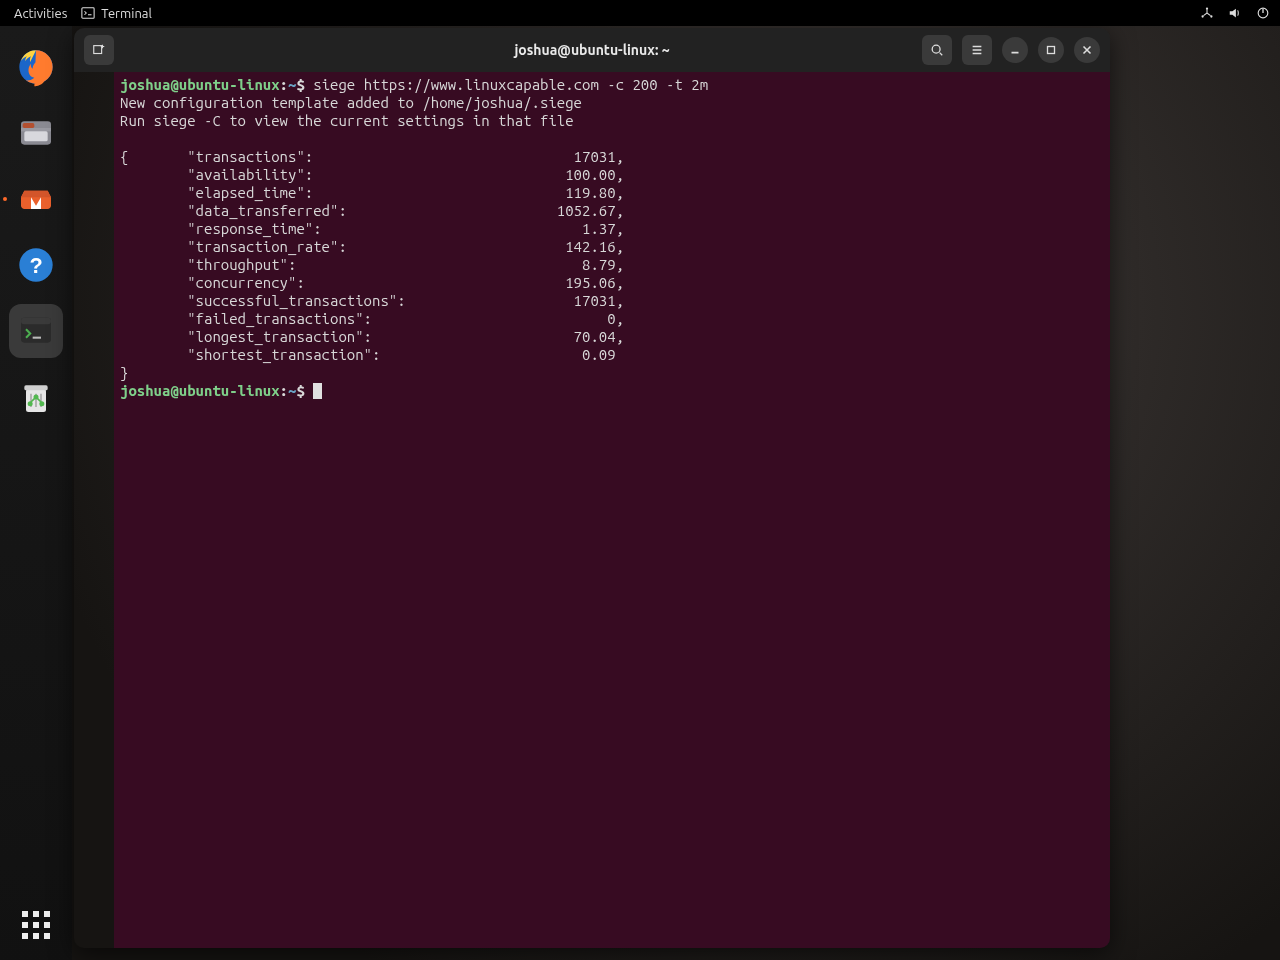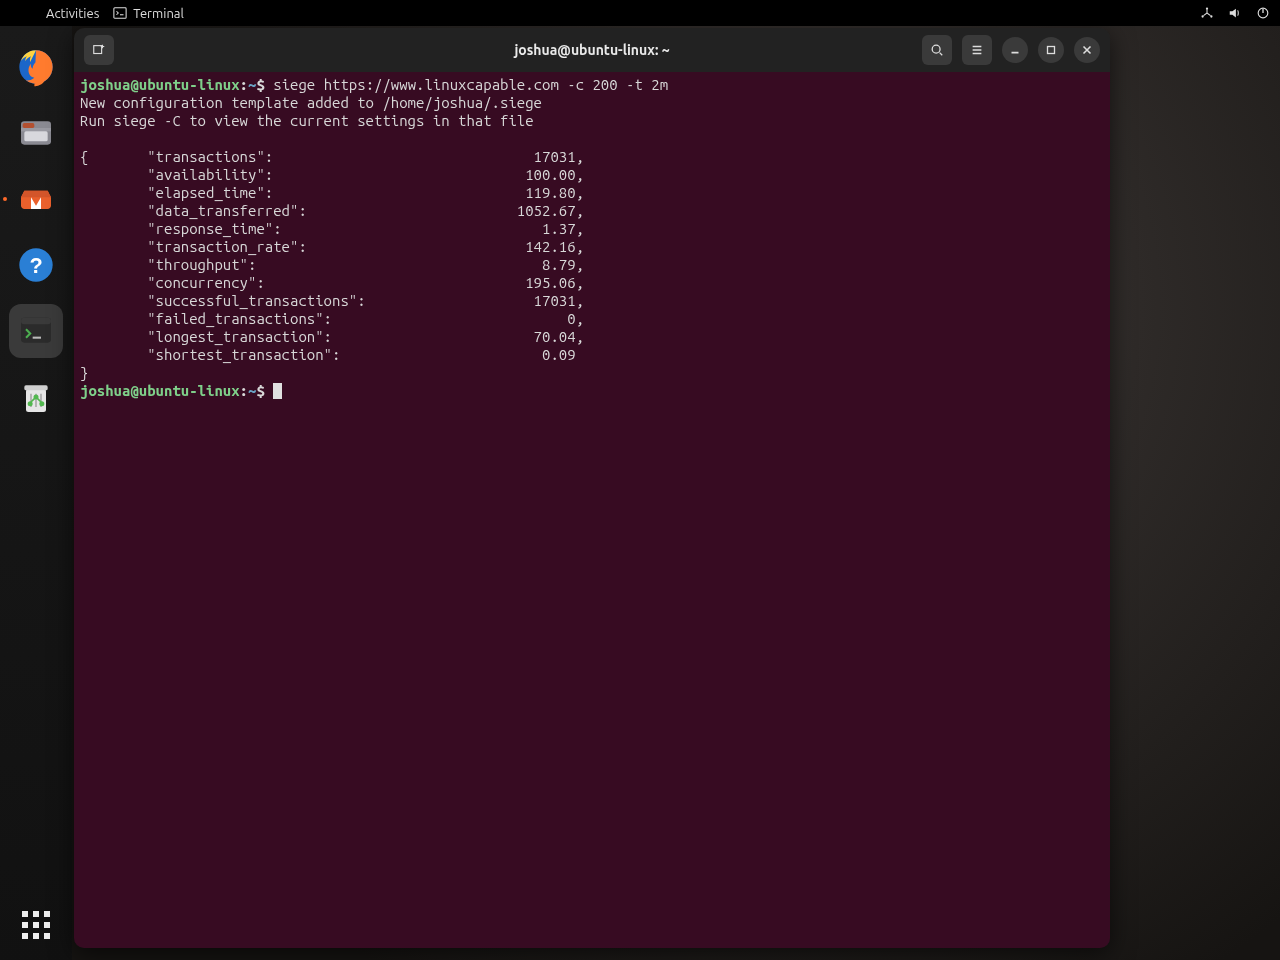--- a/index.html
+++ b/index.html
@@ -16,21 +16,20 @@
   .topbar {
     position: absolute;
     top: 0; left: 0; right: 0;
     height: 26px;
     background: #000;
     color: #ddd;
     display: flex;
     align-items: center;
     font-size: 13px;
     z-index: 10;
-    padding-left: 32px;
   }
   .topbar .left { display: flex; align-items: center; gap: 14px; padding-left: 14px; }
   .topbar .center {
     position: absolute; left: 0; right: 0;
     text-align: center;
     pointer-events: none;
   }
   .topbar .right {
     position: absolute;
     right: 10px;
@@ -148,20 +147,21 @@
     flex:1;
     background:#370b22;
     color:#d8d8d8;
     font-family: "Ubuntu Mono","DejaVu Sans Mono","Liberation Mono",monospace;
     font-size: 15px;
     line-height: 18px;
     padding: 4px 6px;
     white-space: pre;
     letter-spacing: 0;
     overflow:hidden;
+    margin-left:40px;
   }
   .prompt-user{color:#7fd08a;font-weight:bold;}
   .prompt-path{color:#6aa3c4;font-weight:bold;}
   .prompt-sep{color:#d8d8d8;font-weight:bold;}
   .cursor-block{
     display:inline-block;width:9px;height:16px;background:#e0e0e0;vertical-align:text-bottom;
   }
 </style>
 </head>
 <body>

